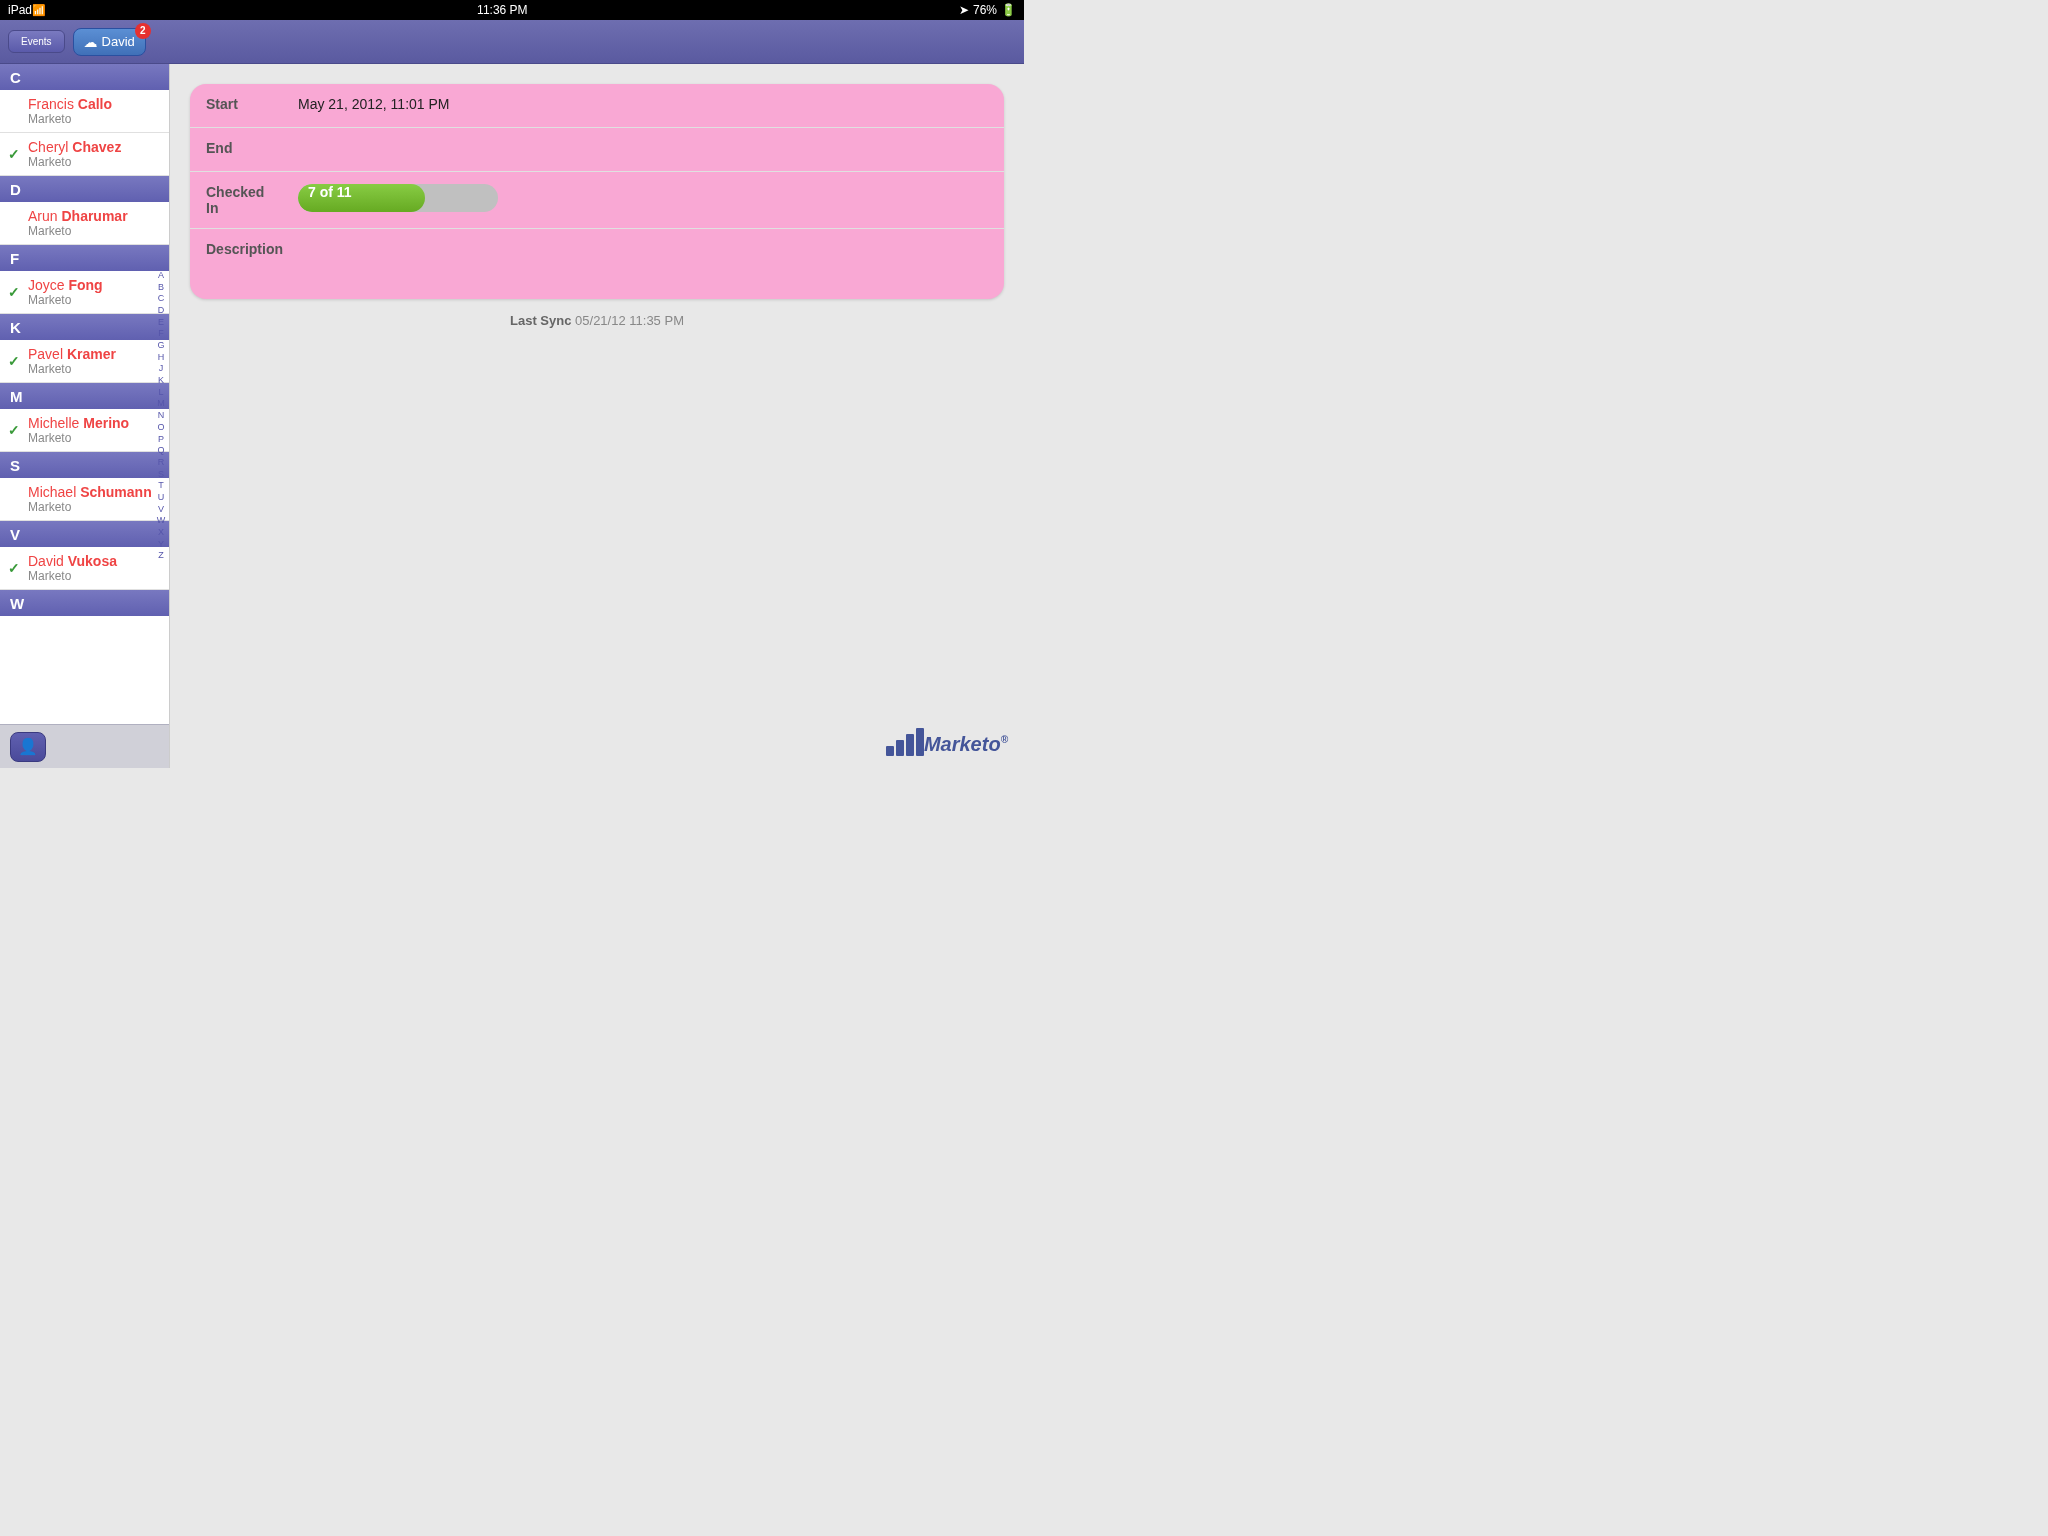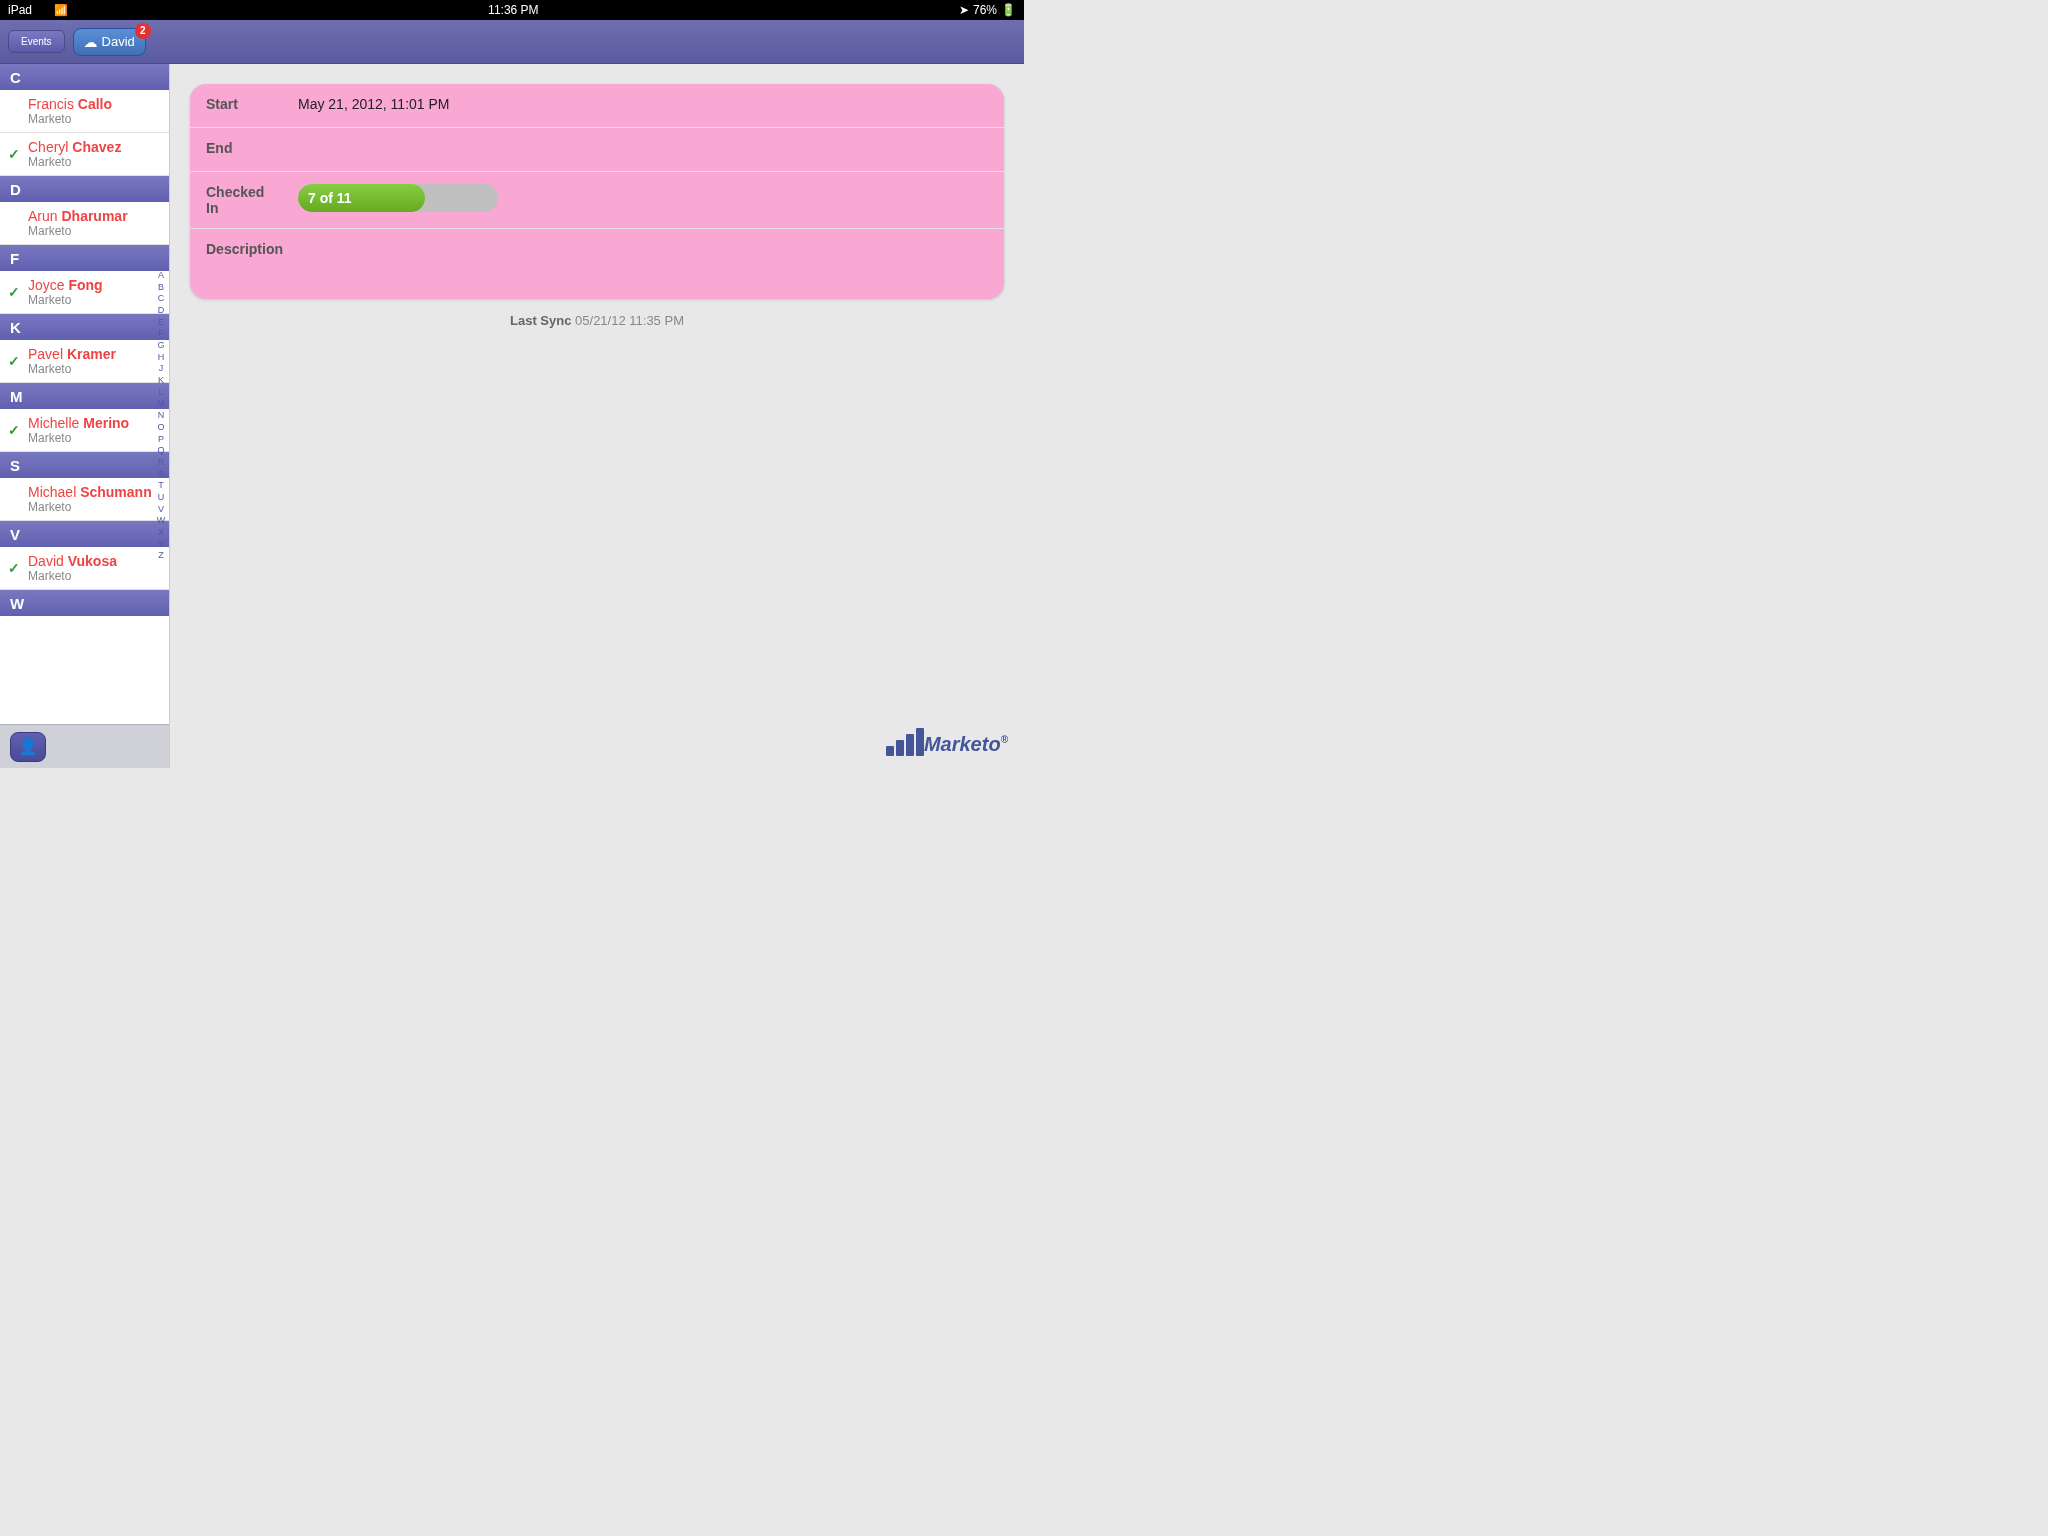--- a/index.html
+++ b/index.html
@@ -4,21 +4,21 @@
   <style>
     * { box-sizing: border-box; margin: 0; padding: 0; }
     body { font-family: -apple-system, 'Helvetica Neue', Helvetica, Arial, sans-serif; background: #e8e8e8; width: 1024px; height: 768px; overflow: hidden; position: relative; }
 
     
     .status-bar {
       position: absolute; top: 0; left: 0; right: 0; height: 20px;
       background: #000; display: flex; align-items: center; justify-content: space-between;
       padding: 0 8px; color: #fff; font-size: 12px; z-index: 100;
     }
-    .status-left { display: flex; align-items: center; gap: 22px; }
+    .status-left { display: flex; align-items: center; gap: 0; }
     .status-right { display: flex; align-items: center; gap: 4px; }
 
     
     .nav-bar {
       position: absolute; top: 20px; left: 0; right: 0; height: 44px;
       background: linear-gradient(180deg, #6e6eb0 0%, #5a5aa0 100%);
       display: flex; align-items: center; padding: 0 8px; z-index: 99;
       border-bottom: 1px solid #4a4a8a;
     }
     .events-button {
@@ -131,21 +131,21 @@
 
     
     .progress-bar-container {
       display: flex; align-items: center;
       background: #c0c0c0; border-radius: 14px;
       width: 200px; height: 28px; overflow: hidden; position: relative;
     }
     .progress-bar-fill {
       height: 100%; border-radius: 14px;
       background: linear-gradient(180deg, #88cc44 0%, #66aa22 100%);
-      display: flex; align-items: center; padding-left: 10px;
+      display: flex; align-items: flex-start; padding-left: 10px;
     }
     .progress-bar-text {
       font-size: 14px; font-weight: bold; color: #fff;
       white-space: nowrap;
     }
 
     
     .last-sync {
       text-align: center; margin-top: 14px;
       font-size: 13px; color: #888;

